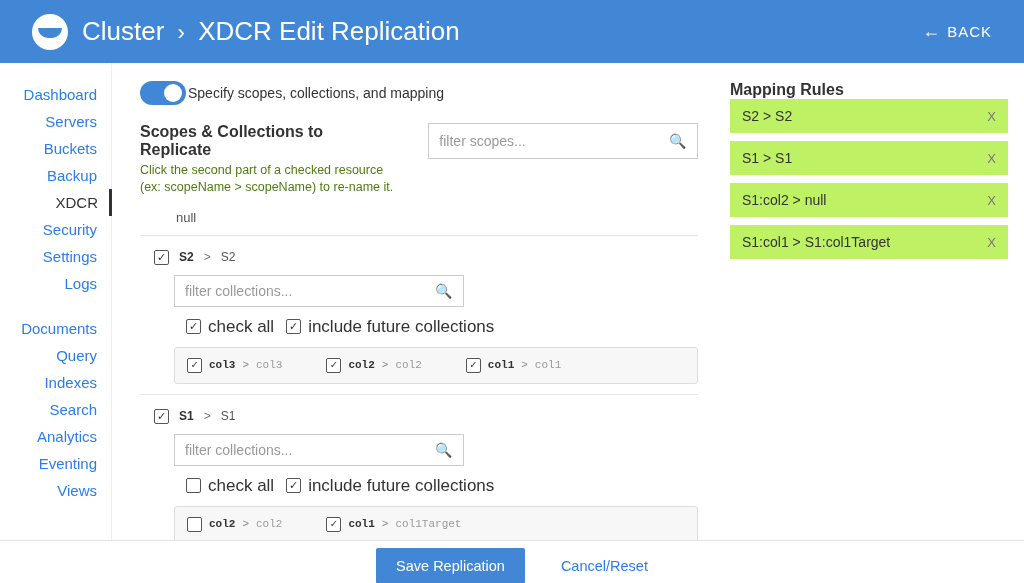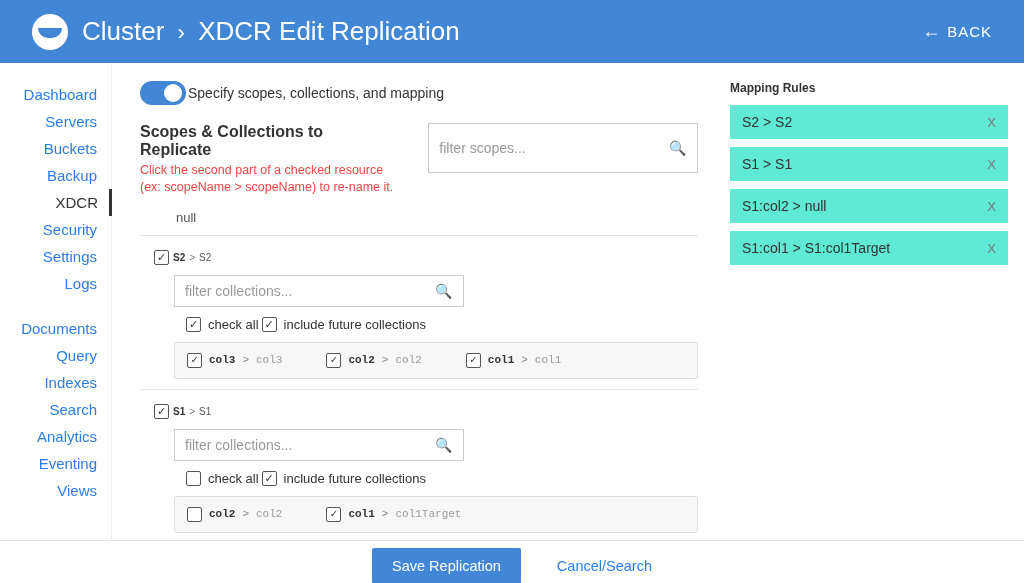--- a/index.html
+++ b/index.html
@@ -15,45 +15,45 @@
   .sidebar { width:112px; border-right:1px solid #eee; padding:18px 0; }
   .sidebar .nav-item { text-align:right; padding:5px 14px; font-size:15px; color:#2b7de9; cursor:pointer;}
   .sidebar .nav-item.active { color:#333; border-right:3px solid #333; margin-right:-1px; padding-right:11px;}
   .sidebar .gap { height:18px;}
   .main { flex:1; padding:18px 24px 10px 28px; overflow-y:auto; max-width:610px;}
   .rightpanel { width:290px; padding:18px 4px 0 8px;}
   .toggle-row { display:flex; align-items:center; gap:2px; margin-bottom:18px;}
   .toggle { width:46px; height:24px; border-radius:14px; background:#4287d6; position:relative;}
   .toggle::after { content:""; position:absolute; width:18px; height:18px; border-radius:50%; background:#fff; top:3px; right:4px;}
   .section-title { font-weight:700; font-size:16px; margin-bottom:3px;}
-  .section-sub { font-size:12.5px; color:#ef4444; line-height:1.35;}
+  .section-sub { font-size:12.5px; color:#4d7c0f; line-height:1.35;}
   .scopes-header { display:flex; gap:30px; align-items:flex-start; }
-  .filter-input { display:flex; align-items:center; border:1px solid #ccc; background:#fff; height:50px; padding:0 10px; width:270px;}
+  .filter-input { display:flex; align-items:center; border:1px solid #ccc; background:#fff; height:36px; padding:0 10px; width:270px;}
   .filter-input input { border:none; outline:none; flex:1; font-size:14px; color:#333;}
   .filter-input input::placeholder { color:#999;}
   .filter-input .mag { color:#aaa; font-size:14px;}
   .scope-label { font-size:13px; color:#555; margin:14px 0 8px 36px;}
   hr.sep { border:none; border-top:1px solid #e5e5e5; margin:10px 0 14px;}
-  .scope-row { display:flex; align-items:center; gap:4px; margin:12px 0 10px 14px; font-size:10px;}
+  .scope-row { display:flex; align-items:center; gap:10px; margin:12px 0 10px 14px; font-size:12px;}
   .ck { width:15px; height:15px; border:1.5px solid #555; border-radius:2px; display:inline-flex; align-items:center; justify-content:center; font-size:11px; line-height:1; color:#333; background:#fff; flex:none;}
   .ck.checked::before { content:"✓"; }
   .scope-row .src { font-weight:700;}
   .scope-row .gt { color:#777;}
   .scope-row .tgt { color:#555;}
   .sub-area { margin-left:34px;}
   .sub-area .filter-input { width:290px; height:32px;}
-  .options-row { display:flex; align-items:center; gap:3px; margin:10px 0 10px 12px; font-size:13px;}
+  .options-row { display:flex; align-items:center; gap:12px; margin:10px 0 10px 12px; font-size:17px;}
   .options-row .opt { display:flex; align-items:center; gap:7px;}
   .col-grid { border:1px solid #ddd; background:#f7f7f7; border-radius:3px; padding:10px 12px; display:flex; gap:44px; flex-wrap:wrap; margin-bottom:6px;}
   .col-item { display:flex; align-items:center; gap:7px; font-size:11px;font-family:Liberation Mono, monospace;}
   .col-item .cn { font-weight:700;}
   .col-item .gt { color:#888;}
   .col-item .ct { color:#999;}
-  .rightpanel h3 { font-size:12px; font-weight:700; margin-bottom:10px;}
-  .rule { background:#5eead4; padding:9px 12px; margin-bottom:8px; display:flex; align-items:flex-end; font-size:14px;}
+  .rightpanel h3 { font-size:16px; font-weight:700; }
+  .rule { background:#bef264; padding:9px 12px; margin-bottom:8px; display:flex; align-items:flex-end; font-size:14px;}
   .rule .x { margin-left:auto; color:#777; cursor:pointer; font-size:13px;}
   .footer { height:50px; border-top:1px solid #e5e5e5; display:flex; align-items:center; justify-content:center; gap:36px;}
   .btn-primary { background:#4287d6; color:#ffffff; border:none; padding:10px 20px; font-size:14.5px; border-radius:2px; cursor:pointer;}
   .btn-link { color:#2b7de9; cursor:pointer; font-size:14.5px;}
 </style>
 </head>
 <body>
 
 <div class="header">
   <div class="logo"></div>
@@ -210,14 +210,14 @@
         <div class="rule">
           <span>S1:col1 &gt; S1:col1Target</span>
           <span class="x">X</span>
         </div>
       </div>
   </div>
 </div>
 
 <div class="footer">
   <button class="btn-primary">Save Replication</button>
-  <span class="btn-link">Cancel/Search</span>
+  <span class="btn-link">Cancel/Reset</span>
 </div>
 
 </body></html>

